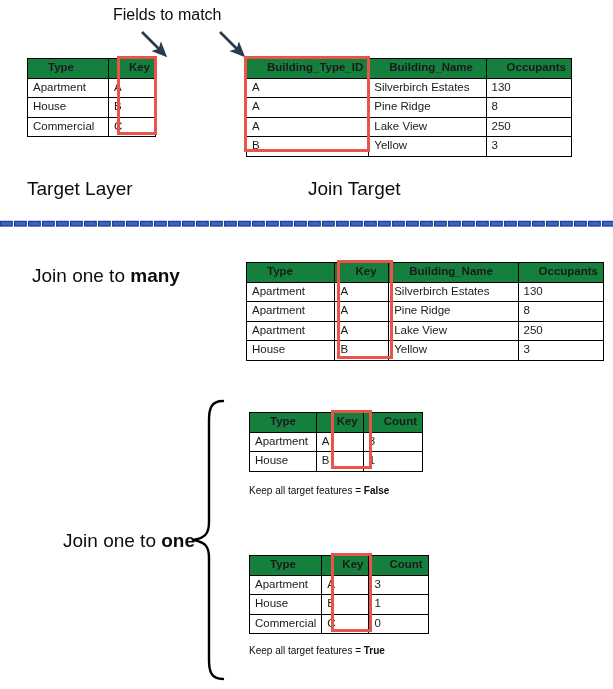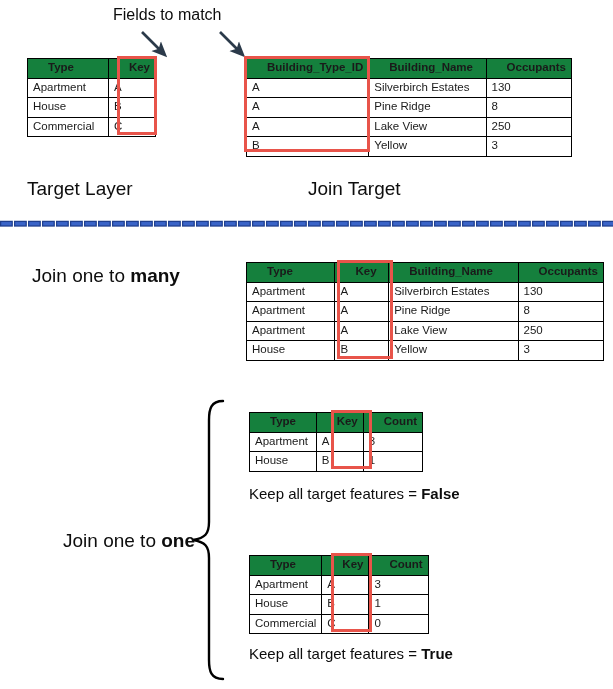--- a/index.html
+++ b/index.html
@@ -51,21 +51,21 @@
   }
 
   
   .lbl {
     position: absolute;
     font-size: 19px;
     line-height: 1.15;
     color: #0d0d0d;
     white-space: nowrap;
   }
-  .lbl-sm { font-size: 15px; }
+  .lbl-sm { font-size: 10px; }
   .lbl b { font-weight: bold; }
 
   
   .arrow-svg { position: absolute; overflow: visible; }
 
   
   .divider {
     position: absolute;
     left: 0;
     width: 613px;

